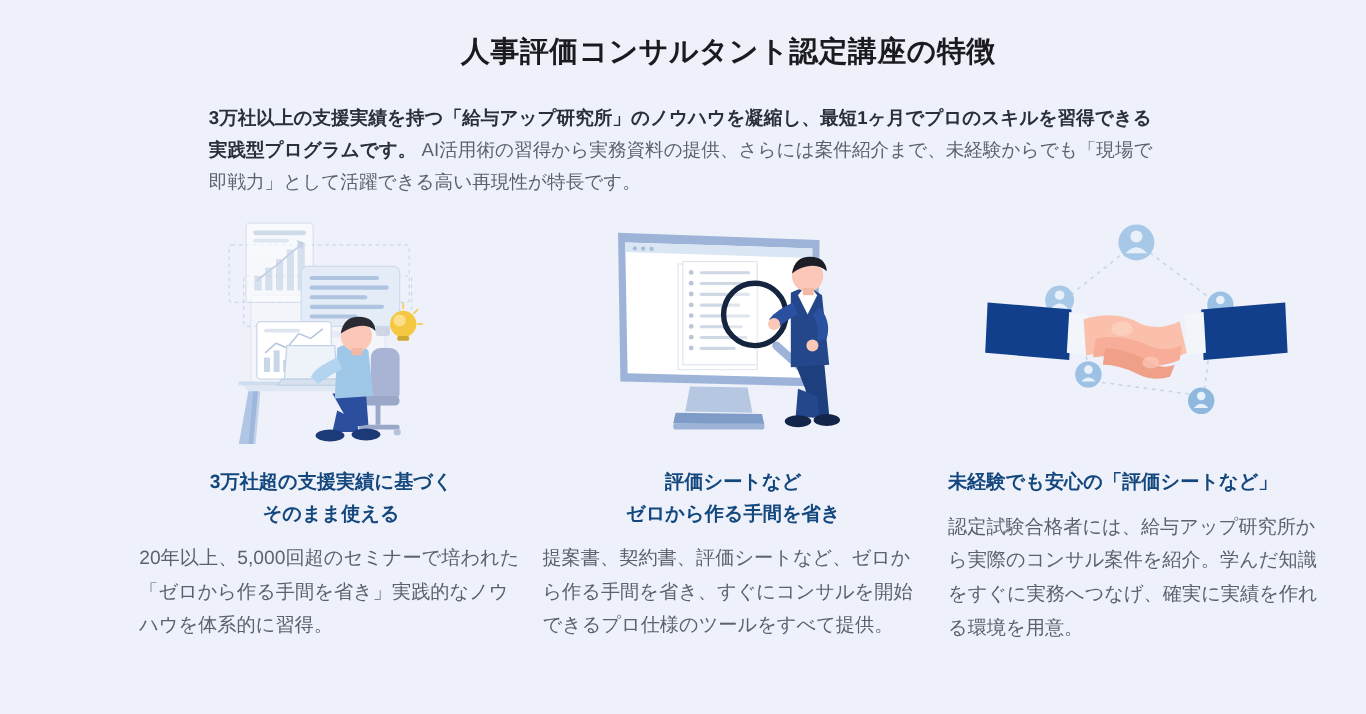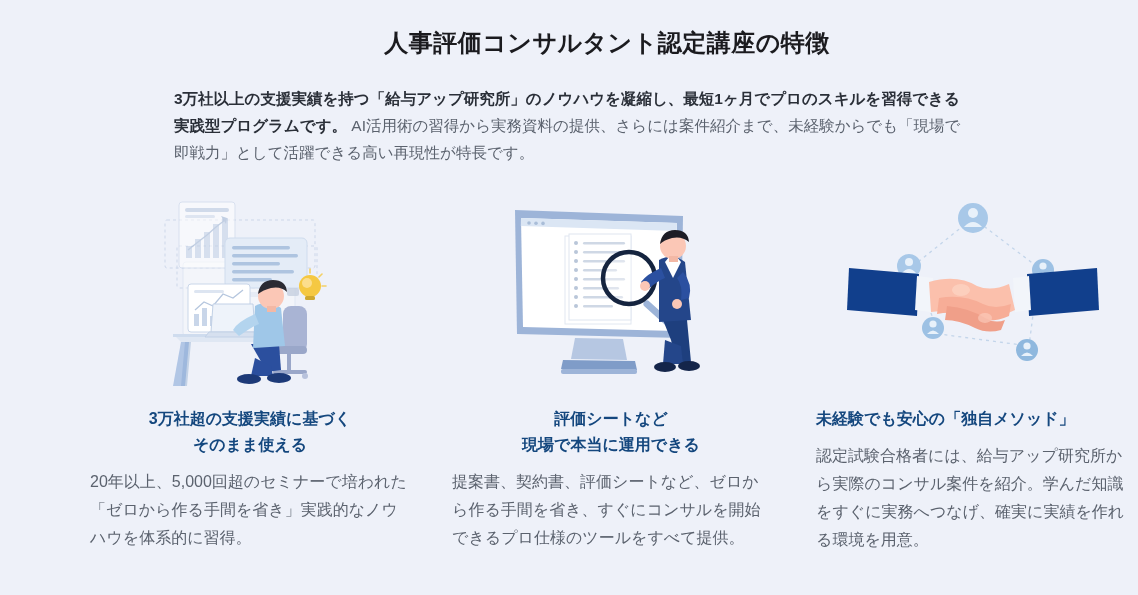--- a/index.html
+++ b/index.html
@@ -47,26 +47,26 @@
     text-align: left;
   }
   .intro .strong {
     font-weight: bold;
     color: #2a2f38;
   }
 
   
   .cols {
     position: absolute;
-    top: 194px;
+    top: 178px;
     left: 0;
     width: 1138px;
     height: 400px;
     display: flex;
-    justify-content: space-between;
+    justify-content: center;
   }
   .col {
     position: relative;
   }
   .col-1 { width: 340px; margin-left: 80px; }
   .col-2 { width: 330px; margin-left: 0px; }
   .col-3 { width: 330px; margin-left: 6px; }
 
   .art {
     position: relative;
@@ -282,21 +282,21 @@
             <circle cx="172" cy="110" r="5" fill="#fbc7b6"></circle>
 
             <circle cx="168" cy="52" r="13" fill="#fbc7b6"></circle>
             <path d="M155 50 q2 -14 15 -14 q13 0 14 12 q-7 -6 -17 -4 q-8 2 -12 6 z" fill="#1d1d26"></path>
             <rect x="164" y="62" width="9" height="6" fill="#f3b8a5"></rect>
           </g>
         </svg>
       </div>
       <div class="card-title center">
         <div>評価シートなど</div>
-        <div>現場で本当に運用できる</div>
+        <div>ゼロから作る手間を省き</div>
       </div>
       <p class="card-body">提案書、契約書、評価シートなど、ゼロから作る手間を省き、すぐにコンサルを開始できるプロ仕様のツールをすべて提供。</p>
     </div>
 
     <div class="col col-3">
       <div class="art">
         <svg width="260" height="196" viewBox="0 0 260 196" aria-hidden="true">
 
           <g stroke="#c3d5ea" stroke-width="1.3" stroke-dasharray="3 4" fill="none">
             <polyline points="70,72 130,24 196,74"></polyline>
@@ -338,19 +338,19 @@
           <g>
             <path d="M86 88 q28 -8 48 4 q14 6 32 -2 l6 26 q-20 10 -38 4 q-22 -6 -46 -2 z" fill="#fbc0ac"></path>
             <path d="M96 104 q24 -4 44 6 q12 6 28 0 l-2 12 q-18 8 -34 2 q-20 -8 -38 -4 z" fill="#f7ad97"></path>
             <path d="M104 112 q22 2 38 12 q10 6 20 2 l-4 10 q-14 4 -26 -2 q-16 -8 -30 -8 z" fill="#f09f89"></path>
             <ellipse cx="118" cy="96" rx="9" ry="6" fill="#fdd2c2" opacity="0.8"></ellipse>
             <ellipse cx="142" cy="124" rx="7" ry="5" fill="#fdd2c2" opacity="0.55"></ellipse>
           </g>
         </svg>
       </div>
       <div class="card-title left">
-        <div>未経験でも安心の「独自メソッド」</div>
+        <div>未経験でも安心の「評価シートなど」</div>
       </div>
       <p class="card-body">認定試験合格者には、給与アップ研究所から実際のコンサル案件を紹介。学んだ知識をすぐに実務へつなげ、確実に実績を作れる環境を用意。</p>
     </div>
 
   </div>
 </div>
 
 </body></html>

